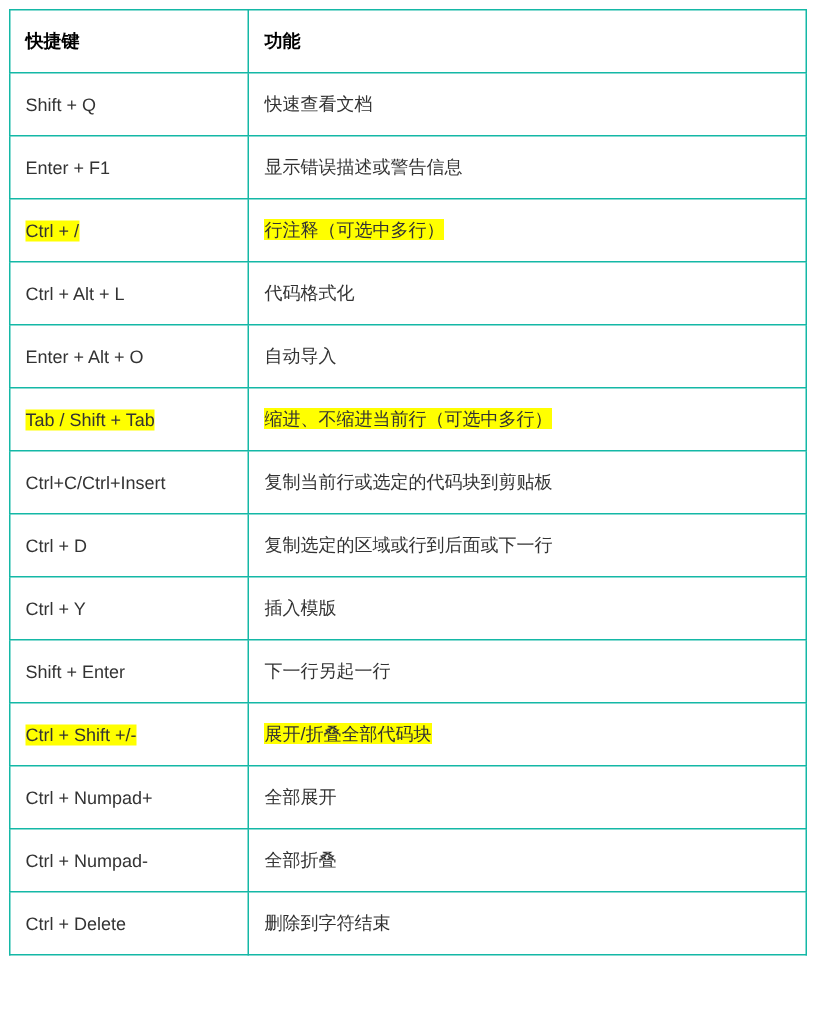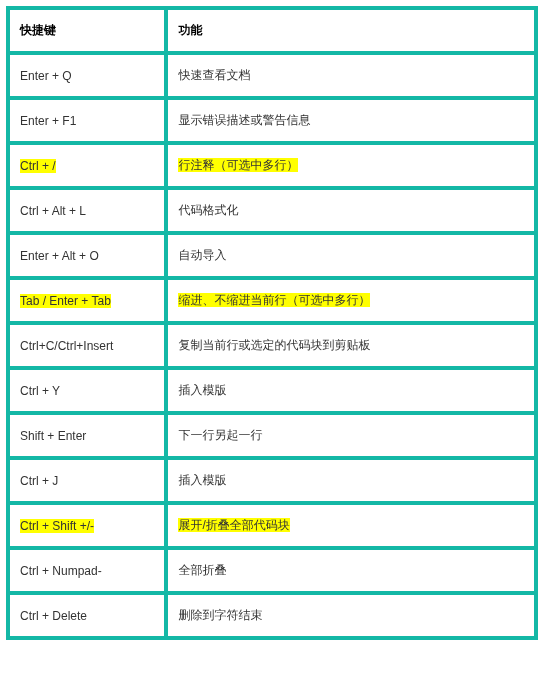--- a/index.html
+++ b/index.html
@@ -8,21 +8,21 @@
       font-size: 12px;
       color: #333;
       padding: 6px;
       width: 544px;
     }
     table {
       border-collapse: collapse;
       width: 100%;
     }
     th, td {
-      border: 4px solid #14b8a6;
+      border: 1px solid #14b8a6;
       padding: 12px 10px;
       text-align: left;
       vertical-align: middle;
     }
     th {
       font-weight: bold;
       color: #000;
     }
     col.col-shortcut { width: 30%; }
     col.col-desc { width: 70%; }
@@ -41,62 +41,66 @@
     <col class="col-desc">
   </colgroup>
   <thead>
     <tr>
       <th>快捷键</th>
       <th>功能</th>
     </tr>
   </thead>
   <tbody id="table-body">
   <tr>
-        <td>Enter + Q</td>
+        <td>Shift + Q</td>
         <td>快速查看文档</td>
       </tr>
       <tr>
         <td>Enter + F1</td>
         <td>显示错误描述或警告信息</td>
       </tr>
       <tr>
         <td><span class="highlight">Ctrl + /</span></td>
         <td><span class="highlight">行注释（可选中多行）</span></td>
       </tr>
       <tr>
         <td>Ctrl + Alt + L</td>
         <td>代码格式化</td>
       </tr>
       <tr>
         <td>Enter + Alt + O</td>
         <td>自动导入</td>
       </tr>
       <tr>
-        <td><span class="highlight">Tab / Enter + Tab</span></td>
+        <td><span class="highlight">Tab / Shift + Tab</span></td>
         <td><span class="highlight">缩进、不缩进当前行（可选中多行）</span></td>
       </tr>
       <tr>
         <td>Ctrl+C/Ctrl+Insert</td>
         <td>复制当前行或选定的代码块到剪贴板</td>
+      </tr>
+      <tr>
+        <td>Ctrl + D</td>
+        <td>复制选定的区域或行到后面或下一行</td>
       </tr>
       <tr>
         <td>Ctrl + Y</td>
         <td>插入模版</td>
       </tr>
       <tr>
         <td>Shift + Enter</td>
         <td>下一行另起一行</td>
       </tr>
       <tr>
-        <td>Ctrl + J</td>
-        <td>插入模版</td>
+        <td><span class="highlight">Ctrl + Shift +/-</span></td>
+        <td><span class="highlight">展开/折叠全部代码块</span></td>
       </tr>
       <tr>
-        <td><span class="highlight">Ctrl + Shift +/-</span></td>
-        <td><span class="highlight">展开/折叠全部代码块</span></td>
+        <td>Ctrl + Numpad+</td>
+        <td>全部展开</td>
       </tr>
       <tr>
         <td>Ctrl + Numpad-</td>
         <td>全部折叠</td>
       </tr>
       <tr>
         <td>Ctrl + Delete</td>
         <td>删除到字符结束</td>
       </tr>
     </tbody>

